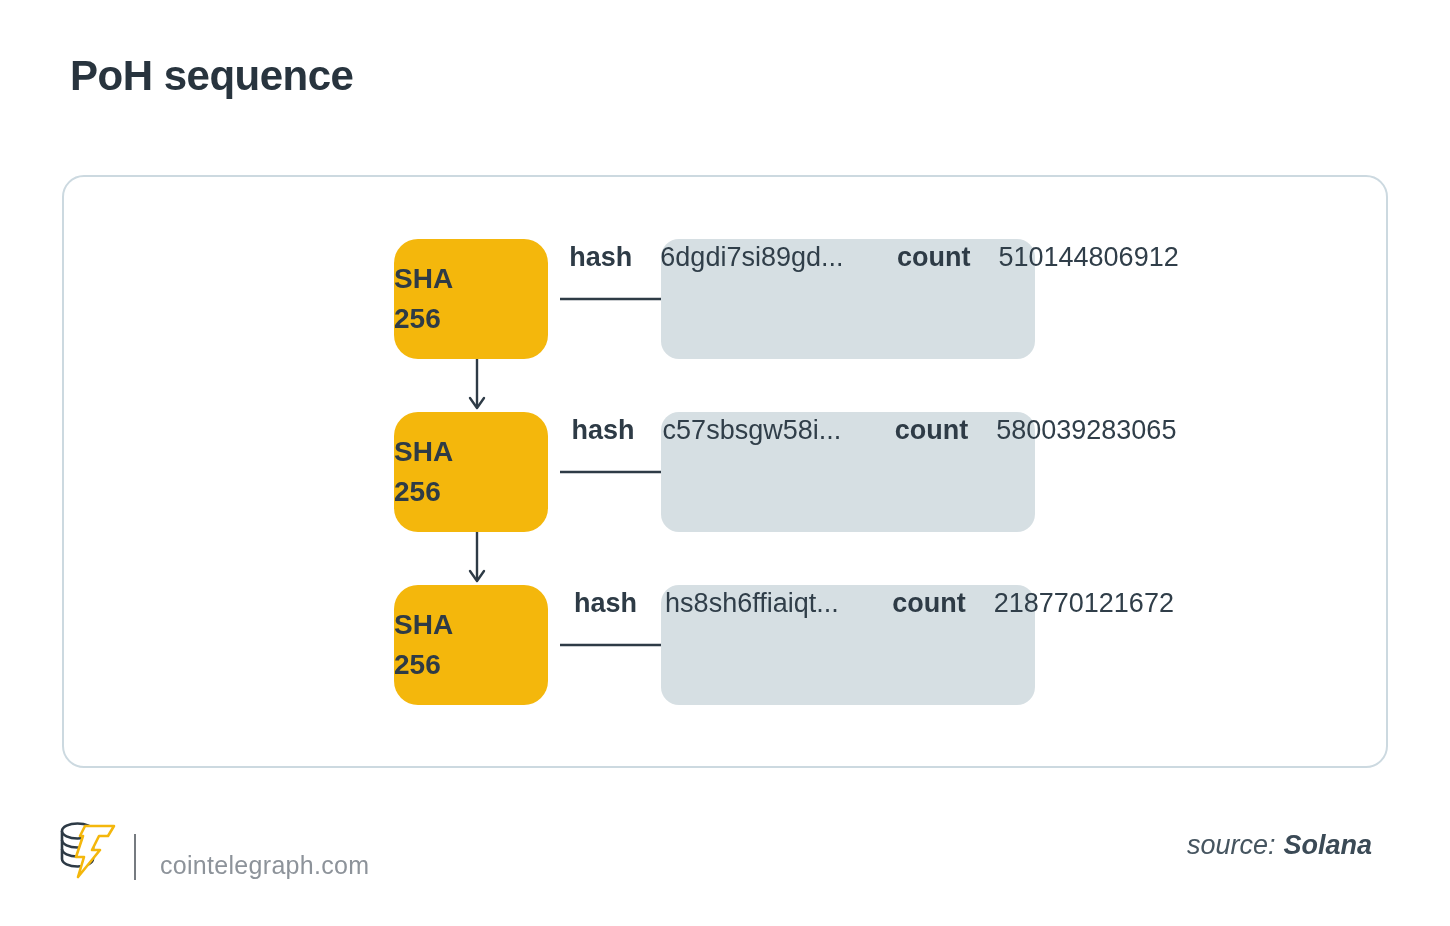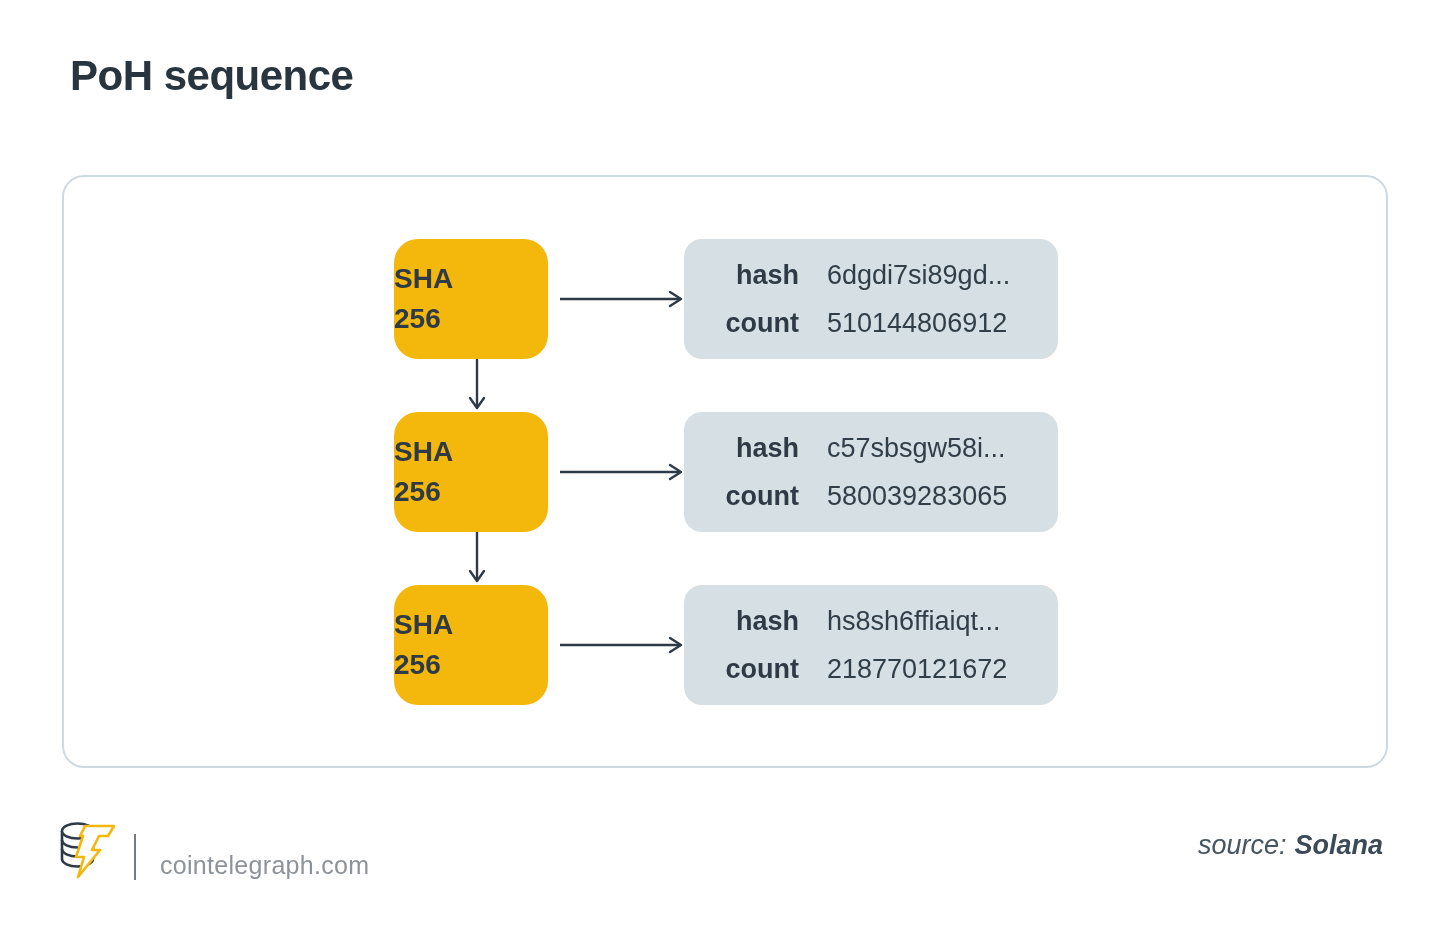--- a/index.html
+++ b/index.html
@@ -46,27 +46,26 @@
     display: flex;
     flex-direction: column;
     justify-content: center;
     color: #2E3B46;
     font-size: 28px;
     font-weight: 700;
     line-height: 40px;
   }
   .hash-box {
     position: absolute;
-    left: 620px;
+    left: 597px;
     width: 374px;
     height: 120px;
     background: #D6DFE3;
     border-radius: 18px;
     display: flex;
-    flex-direction: column;
     justify-content: center;
     gap: 12px;
     color: #2E3B46;
     font-size: 27px;
     box-sizing: border-box;
   }
   .hash-line {
     display: flex;
     align-items: baseline;
     line-height: 36px;
@@ -105,21 +104,21 @@
     margin-left: 18px;
     margin-right: 24px;
   }
   .brand-text {
     font-size: 25px;
     color: #8D939A;
     letter-spacing: 0.3px;
   }
   .footer-right {
     position: absolute;
-    right: 67px;
+    right: 78px;
     top: 830px;
     font-size: 27px;
     font-style: italic;
     color: #465560;
     white-space: nowrap;
   }
   .footer-right .source-name {
     font-weight: 700;
     color: #3B4A56;
     margin-left: 8px;

